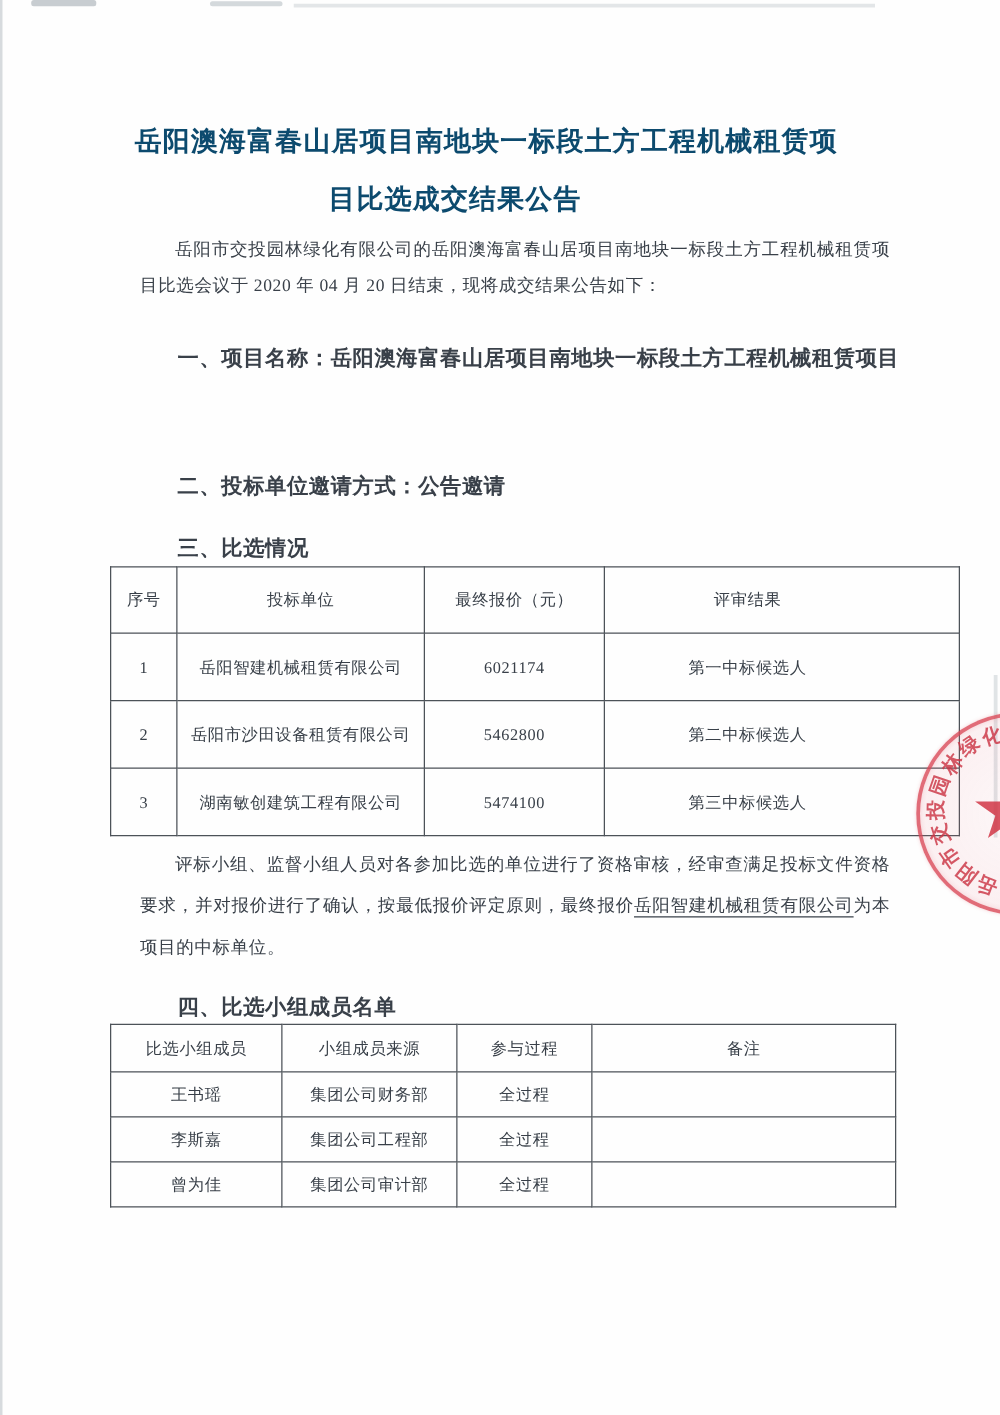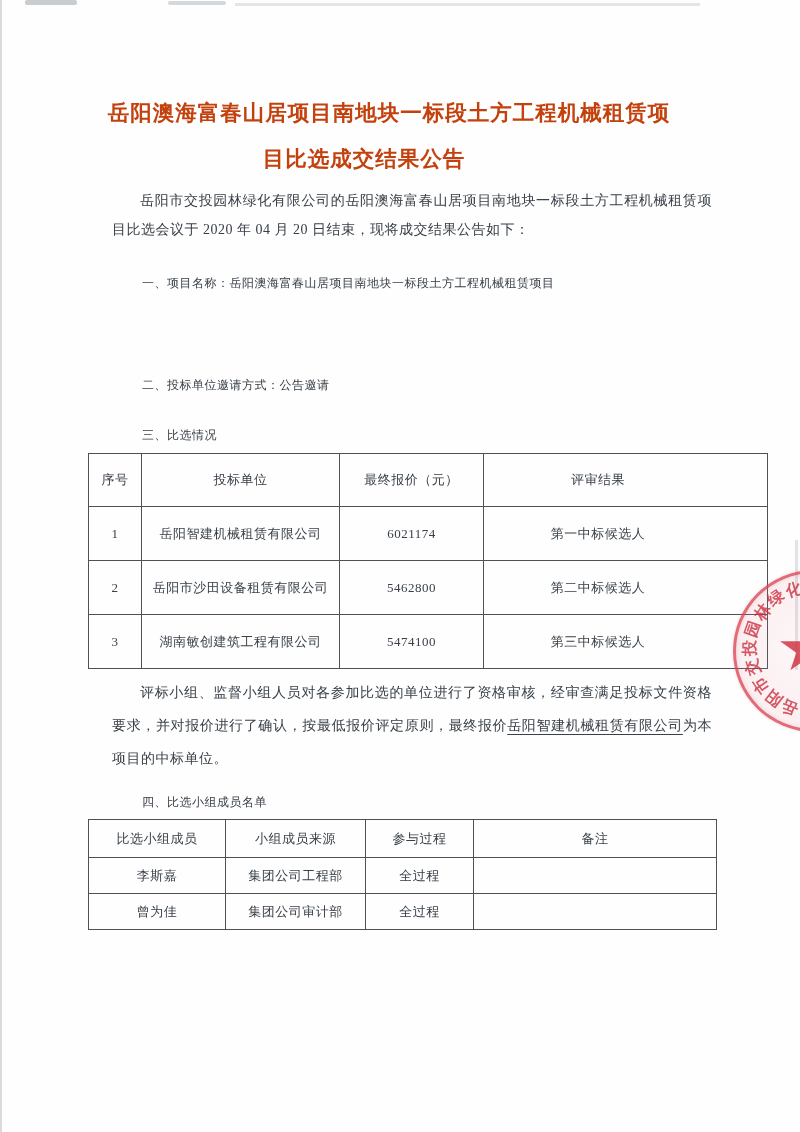--- a/index.html
+++ b/index.html
@@ -10,32 +10,32 @@
     color:#394049;
   }
   
   .scan-top1{position:absolute;left:25px;top:0;width:52px;height:5px;background:#9aa4ab;opacity:.55;border-radius:2px;}
   .scan-top2{position:absolute;left:168px;top:1px;width:58px;height:4px;background:#aab3b9;opacity:.5;border-radius:2px;}
   .scan-top3{position:absolute;left:235px;top:3px;width:465px;height:3px;background:#c3cacf;opacity:.45;}
   .scan-left{position:absolute;left:0;top:0;width:2px;height:1132px;background:#d7dbde;}
   .scan-right{position:absolute;left:795px;top:540px;width:3px;height:130px;background:#ccd2d6;opacity:.6;}
 
   .title{position:absolute;left:0;top:96px;width:728px;text-align:center;
-    font-size:21.5px;font-weight:bold;letter-spacing:1px;color:#c2410c;line-height:34px;}
+    font-size:21.5px;font-weight:bold;letter-spacing:1px;color:#0c4a6e;line-height:34px;}
   .title-l1{display:block;text-indent:50px;}
   .title-l2{display:block;margin-top:12px;}
 
   .para{position:absolute;left:112px;width:600px;text-align:justify;
     font-size:14px;letter-spacing:.5px;line-height:29px;}
   .para.indent{text-indent:2em;}
   .intro{top:186px;}
   .review{top:676px;line-height:33px;}
   .underlined{text-decoration:underline;text-underline-offset:4px;text-decoration-thickness:1.3px;}
 
-  .line{position:absolute;font-size:12px;letter-spacing:.5px;white-space:nowrap;}
+  .line{position:absolute;font-size:17px;letter-spacing:.5px;white-space:nowrap;font-weight:bold;}
   .s1{left:142px;top:275px;}
   .s1b{left:176px;top:306px;}
   .s1c{left:176px;top:331px;}
   .s2{left:142px;top:377px;}
   .s3{left:142px;top:427px;}
   .s4{left:142px;top:794px;}
   .sup{left:140px;top:977px;}
   .sup .gap{display:inline-block;width:34px;}
 
   table{border-collapse:collapse;position:absolute;table-layout:fixed;
@@ -130,20 +130,26 @@
 
   <table class="member-table">
     <tbody>
         <tr>
       <th class="m1">比选小组成员</th>
       <th class="m2">小组成员来源</th>
       <th class="m3">参与过程</th>
       <th class="m4">备注</th>
     </tr>
     <tr>
+      <td class="m1">王书瑶</td>
+      <td class="m2">集团公司财务部</td>
+      <td class="m3">全过程</td>
+      <td class="m4"></td>
+    </tr>
+    <tr>
       <td class="m1">李斯嘉</td>
       <td class="m2">集团公司工程部</td>
       <td class="m3">全过程</td>
       <td class="m4"></td>
     </tr>
     <tr>
       <td class="m1">曾为佳</td>
       <td class="m2">集团公司审计部</td>
       <td class="m3">全过程</td>
       <td class="m4"></td>

